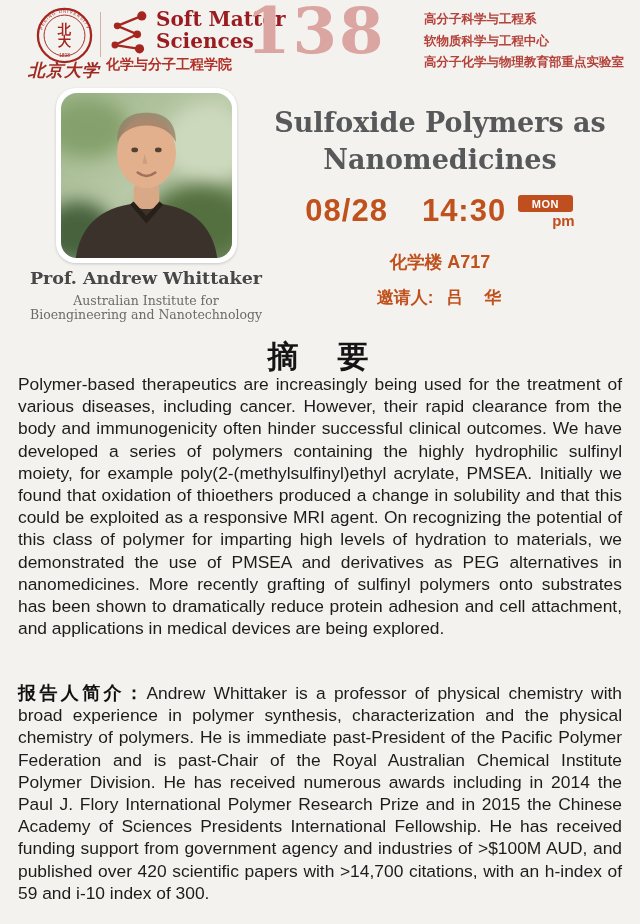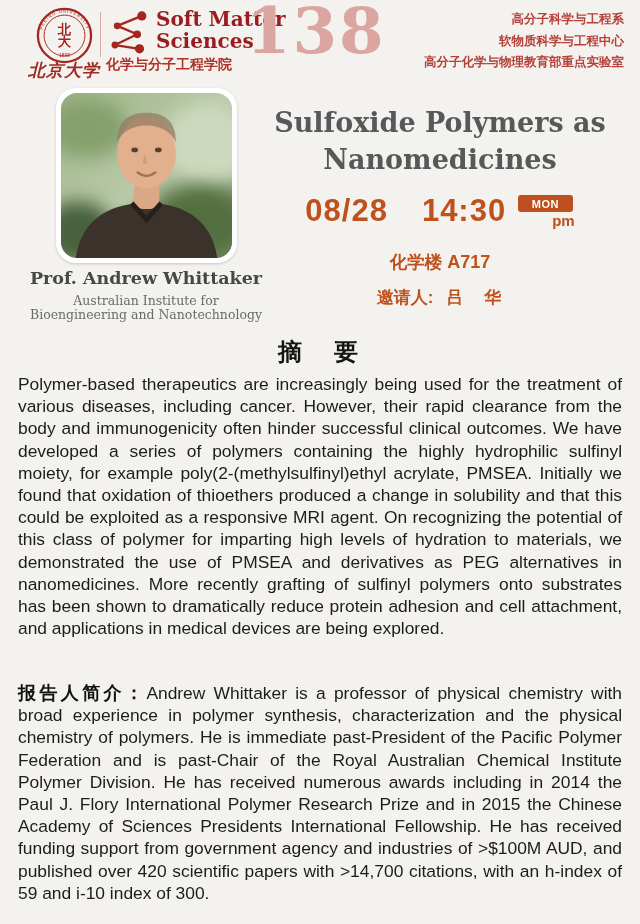--- a/index.html
+++ b/index.html
@@ -31,21 +31,21 @@
     position:absolute; left:106px; top:56px;
     font-size:14px; font-weight:600; color:#b23128; white-space:nowrap;
   }
   .lecture-number {
     position:absolute; left:246px; top:-8px;
     font-family:"DejaVu Serif", serif; font-weight:bold;
     font-size:64px; line-height:78px; color:#dba5a1; letter-spacing:2px;
   }
   .header-right {
     position:absolute; right:16px; top:9px;
-    text-align:right; color:#b5423a;
+    text-align:left; color:#b5423a;
     font-size:12.5px; font-weight:600; line-height:21.5px; white-space:nowrap;
   }
   
   .photo-card {
     position:absolute; left:56px; top:88px; width:181px; height:175px;
     background:#ffffff; border-radius:20px; padding:5px;
     box-shadow:0 1px 3px rgba(0,0,0,.18);
   }
   .photo { width:100%; height:100%; border-radius:16px; overflow:hidden; }
   .photo svg { display:block; width:100%; height:100%; }
@@ -83,21 +83,21 @@
   }
   .venue .room { font-weight:bold; font-size:18px; }
   .host {
     position:absolute; left:258px; top:286px; width:364px;
     text-align:center; color:#c0511d; font-size:17px; font-weight:600;
   }
   .host .host-name { font-weight:bold; margin-left:8px; letter-spacing:2px; }
   
   .abstract-heading {
     position:absolute; left:0; top:336px; width:640px;
-    text-align:center; color:#151515; font-weight:bold; font-size:24px;
+    text-align:center; color:#151515; font-weight:bold; font-size:31px;
     letter-spacing:4px;
   }
   .abstract-body {
     position:absolute; left:18px; top:373px; width:604px;
     color:#1c1c1c; font-size:17.4px; line-height:22.2px;
     text-align:justify; text-justify:inter-word;
   }
   .bio-body {
     position:absolute; left:18px; top:682px; width:604px;
     color:#1c1c1c; font-size:17.4px; line-height:22.2px;

